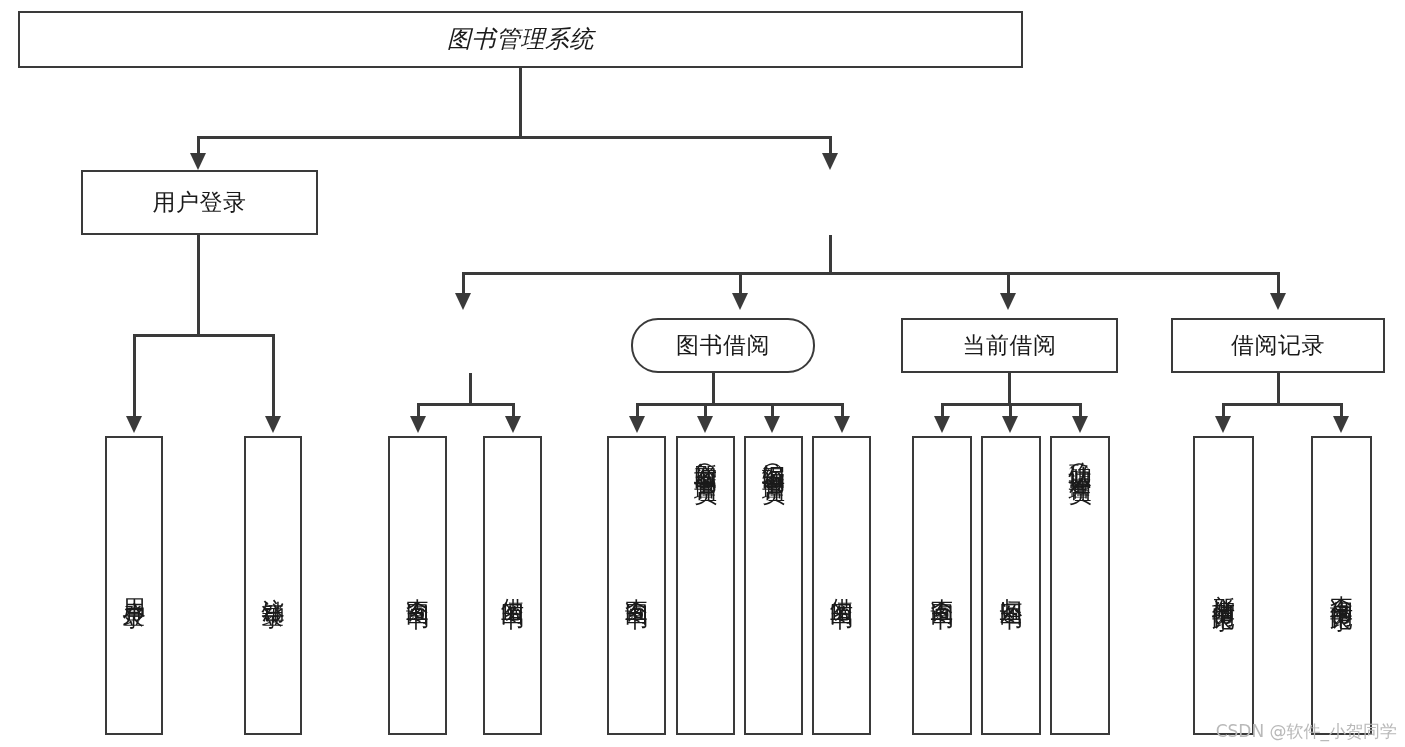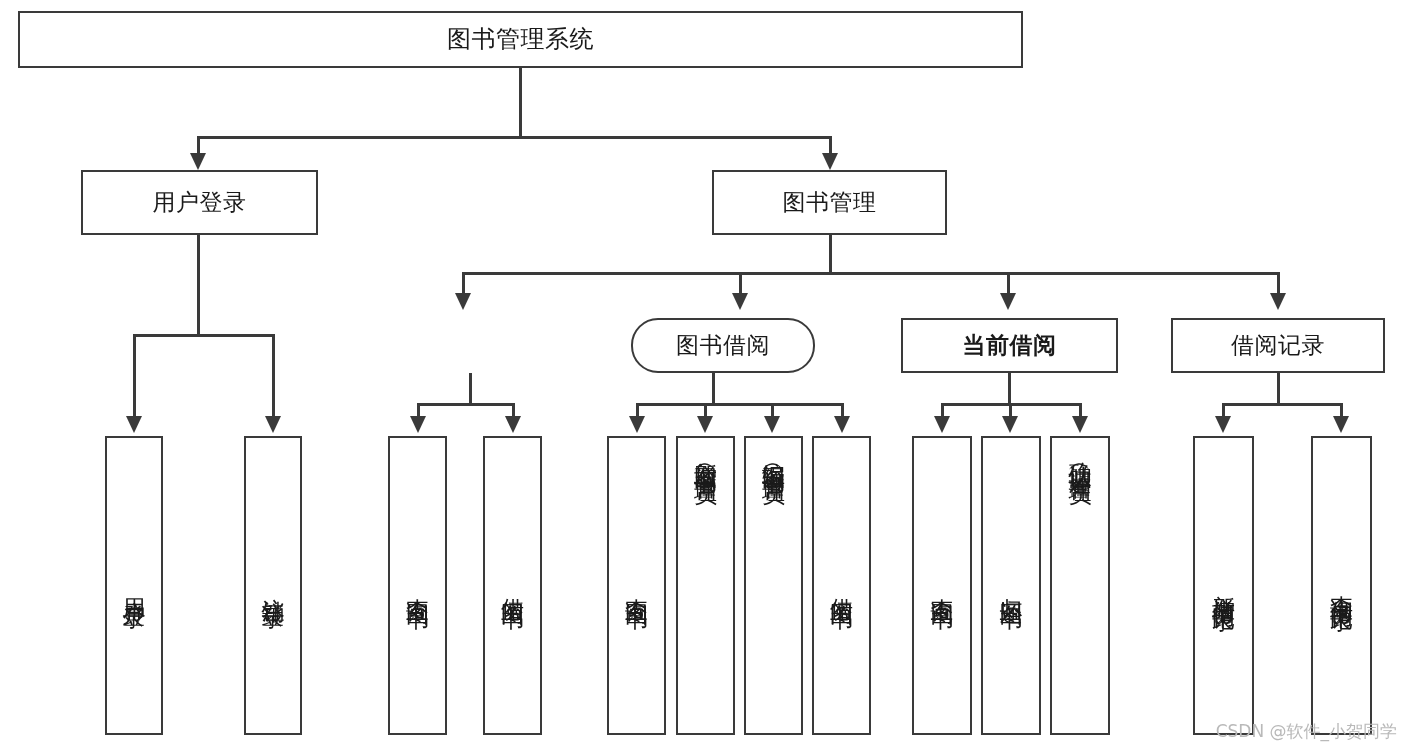--- a/index.html
+++ b/index.html
@@ -38,20 +38,21 @@
     line-height: 1.08;
   }
 
   
   .node.horiz .label {
     font-size: 23px;
     letter-spacing: 0.5px;
   }
   .node.root .label {
     font-size: 24px;
+    font-style: italic;
   }
 
   
   .node.vert {
     align-items: flex-start;
     justify-content: center;
     padding-top: 6px;
   }
   .node.vert .label {
     writing-mode: vertical-rl;
@@ -160,28 +161,25 @@
   <div class="seg v" style="left:1340px; top:403px; height:16px;"></div>
   <div class="arrow" style="left:1333px; top:416px;"></div>
 
   <div class="node horiz root" style="left:18px; top:11px; width:1005px; height:57px;">
     <span class="label">图书管理系统</span>
   </div>
 
   <div class="node horiz" style="left:81px; top:170px; width:237px; height:65px;">
     <span class="label">用户登录</span>
   </div>
-  <div class="node horiz" style="left:712px; top:170px; width:235px; height:65px;">
-    <span class="label">图书管理</span>
-  </div>
 
   <div class="node horiz" style="left:631px; top:318px; width:184px; height:55px;border-radius:27px;">
     <span class="label">图书借阅</span>
   </div>
-  <div class="node horiz" style="left:901px; top:318px; width:217px; height:55px;font-weight:bold;">
+  <div class="node horiz" style="left:901px; top:318px; width:217px; height:55px;">
     <span class="label">当前借阅</span>
   </div>
   <div class="node horiz" style="left:1171px; top:318px; width:214px; height:55px;">
     <span class="label">借阅记录</span>
   </div>
 
   <div class="node vert short" style="left:105px; top:436px; width:58px; height:299px;">
     <span class="label">用户登录</span>
   </div>
   <div class="node vert short" style="left:244px; top:436px; width:58px; height:299px;">

